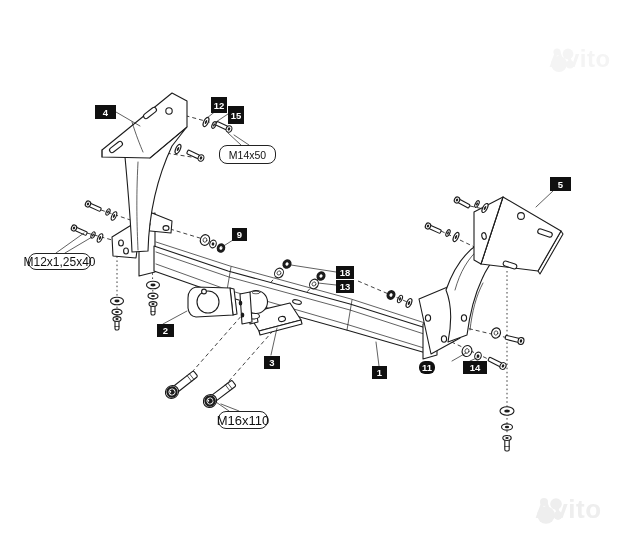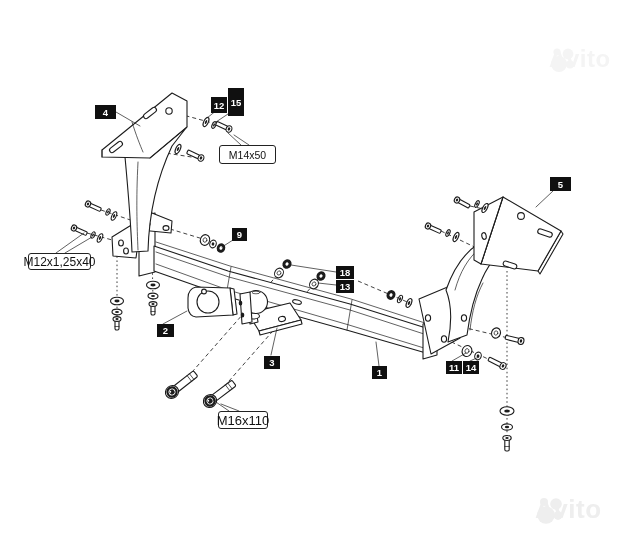--- a/index.html
+++ b/index.html
@@ -8,21 +8,21 @@
   .stage svg{position:absolute;left:0;top:0;}
   .thin{fill:none;stroke:#1c1c1c;stroke-width:0.7;stroke-linecap:round;}
   .fw{fill:#ffffff;stroke:#1c1c1c;stroke-width:1.1;stroke-linejoin:round;}
   .dk{fill:#1c1c1c;stroke:none;}
   .dash{fill:none;stroke:#2b2b2b;stroke-width:0.9;stroke-dasharray:4 3;}
   .dot{fill:none;stroke:#2b2b2b;stroke-width:0.9;stroke-dasharray:1.6 2.6;}
   
   .plabel{position:absolute;background:#101010;color:#fff;font-weight:bold;font-size:9.5px;
           text-align:center;box-sizing:border-box;display:flex;align-items:center;justify-content:center;}
   
-  .callout{position:absolute;background:#fff;border:1.3px solid #222;border-radius:3px;
+  .callout{position:absolute;background:#fff;border:1.3px solid #222;border-radius:8px;
            color:#111;display:flex;align-items:center;justify-content:center;box-sizing:border-box;}
   
   .wm{position:absolute;display:flex;align-items:center;white-space:nowrap;font-weight:bold;}
   .wm span{letter-spacing:0.5px;}
   .wm-bottom{left:535px;top:494px;color:#eeeeee;font-size:26px;}
   .wm-top{left:549px;top:45px;color:#f4f4f4;font-size:24px;}
 </style>
 </head>
 <body>
 
@@ -374,30 +374,30 @@
       <line class="thin" x1="470" y1="361" x2="479" y2="357"></line>
       <line class="thin" x1="56" y1="253" x2="84" y2="233"></line>
       <line class="thin" x1="65" y1="253" x2="92" y2="237"></line>
       <line class="thin" x1="229" y1="411" x2="213" y2="400"></line>
       <line class="thin" x1="239" y1="411" x2="221" y2="404"></line>
     </g>
   </svg>
 
   <div class="plabel" style="left:95px;top:105px;width:21px;height:14px;">4</div>
   <div class="plabel" style="left:211px;top:97px;width:16px;height:16px;">12</div>
-  <div class="plabel" style="left:228px;top:88px;width:16px;height:28px;">15</div>
+  <div class="plabel" style="left:228px;top:106px;width:16px;height:18px;">15</div>
   <div class="plabel" style="left:232px;top:228px;width:15px;height:13px;">9</div>
   <div class="plabel" style="left:336px;top:266px;width:18px;height:13px;">18</div>
   <div class="plabel" style="left:336px;top:280px;width:18px;height:13px;">13</div>
   <div class="plabel" style="left:550px;top:177px;width:21px;height:14px;">5</div>
   <div class="plabel" style="left:157px;top:324px;width:17px;height:13px;">2</div>
   <div class="plabel" style="left:264px;top:356px;width:16px;height:13px;">3</div>
   <div class="plabel" style="left:372px;top:366px;width:15px;height:13px;">1</div>
-  <div class="plabel" style="left:446px;top:361px;width:16px;height:13px;">11</div>
-  <div class="plabel" style="left:463px;top:361px;width:16px;height:13px;">14</div>
+  <div class="plabel" style="left:419px;top:361px;width:16px;height:13px;border-radius:6px;">11</div>
+  <div class="plabel" style="left:463px;top:361px;width:24px;height:13px;">14</div>
 
   <div class="callout" style="left:219px;top:145px;width:57px;height:19px;font-size:10.5px;">M14x50</div>
   <div class="callout" style="left:28px;top:253px;width:63px;height:17px;font-size:12px;">M12x1,25x40</div>
   <div class="callout" style="left:218px;top:411px;width:50px;height:18px;font-size:13px;">M16x110</div>
 
   <div class="wm wm-top">
     <svg width="28" height="30" viewBox="0 0 28 30">
       <circle cx="10" cy="19" r="8" fill="currentColor"></circle>
       <circle cx="8" cy="7" r="3.6" fill="currentColor"></circle>
       <circle cx="19" cy="9" r="5.4" fill="currentColor"></circle>

